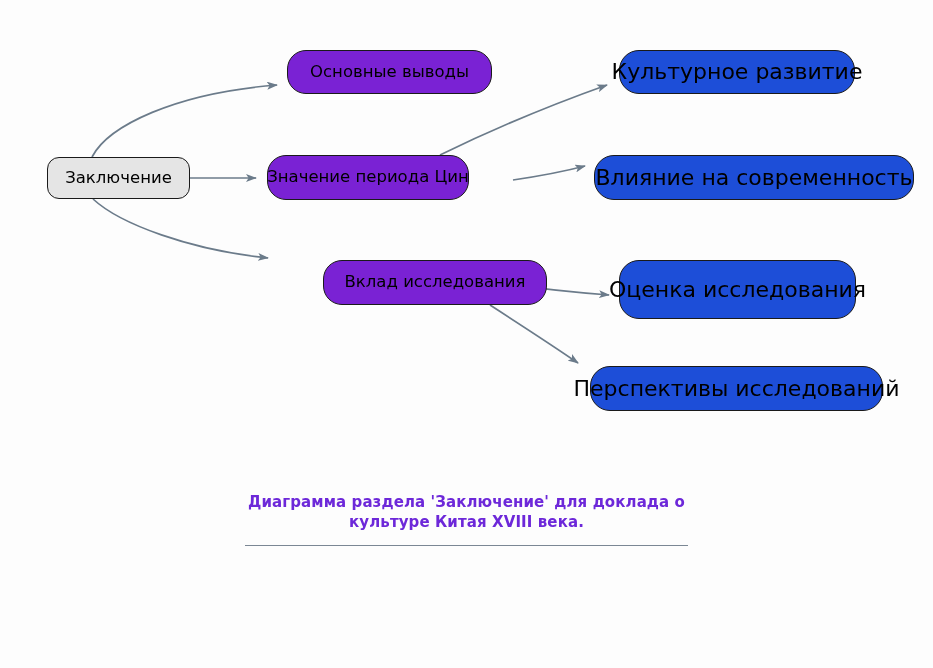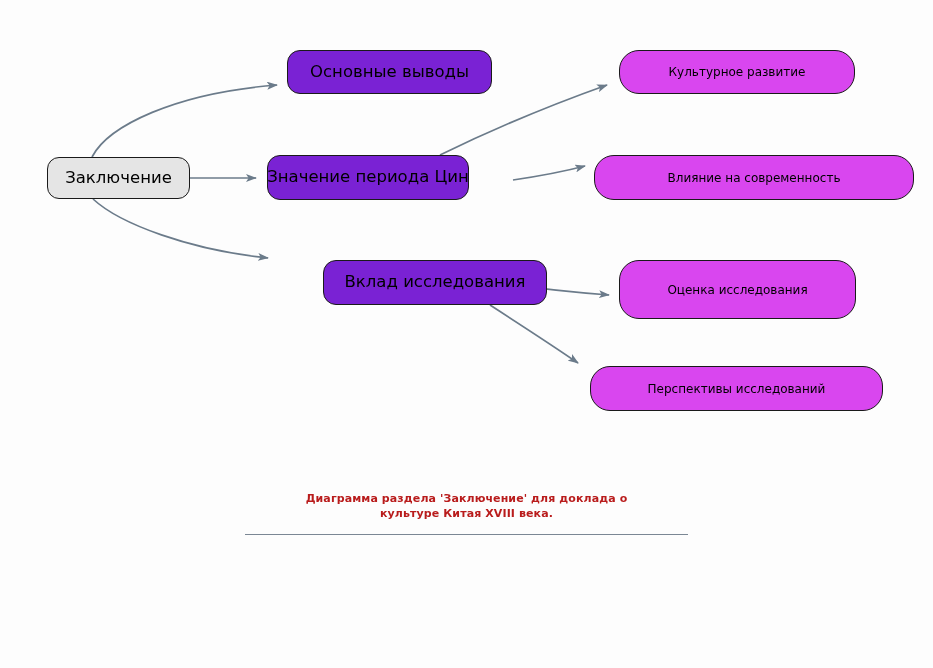--- a/index.html
+++ b/index.html
@@ -42,42 +42,42 @@
   .node-root {
     background: #e5e5e5;
     border: 1.4px solid #1a1a1a;
     border-radius: 12px;
     color: #000000;
     font-size: 16.5px;
   }
   .node-branch {
     background: #7a22d4;
     border: 1.4px solid #1a1a1a;
-    border-radius: 13px;
+    border-radius: 19px;
     color: #000000;
     font-size: 16.5px;
   }
   .node-leaf {
-    background: #d946ef;
+    background: #1d4ed8;
     border: 1.4px solid #1a1a1a;
     border-radius: 20px;
     color: #000000;
-    font-size: 12px;
+    font-size: 22px;
   }
   .caption-block {
     position: absolute;
     left: 0;
     top: 492px;
     width: 933px;
     text-align: center;
   }
   .caption-text {
-    font-size: 11px;
+    font-size: 15px;
     font-weight: bold;
-    color: #b91c1c;
+    color: #6d28d9;
     line-height: 1.35;
     letter-spacing: 0.1px;
   }
   .caption-rule {
     width: 443px;
     height: 0;
     border-top: 1.6px solid #7b8794;
     margin: 12px auto 0 auto;
   }
   .footer-text {

